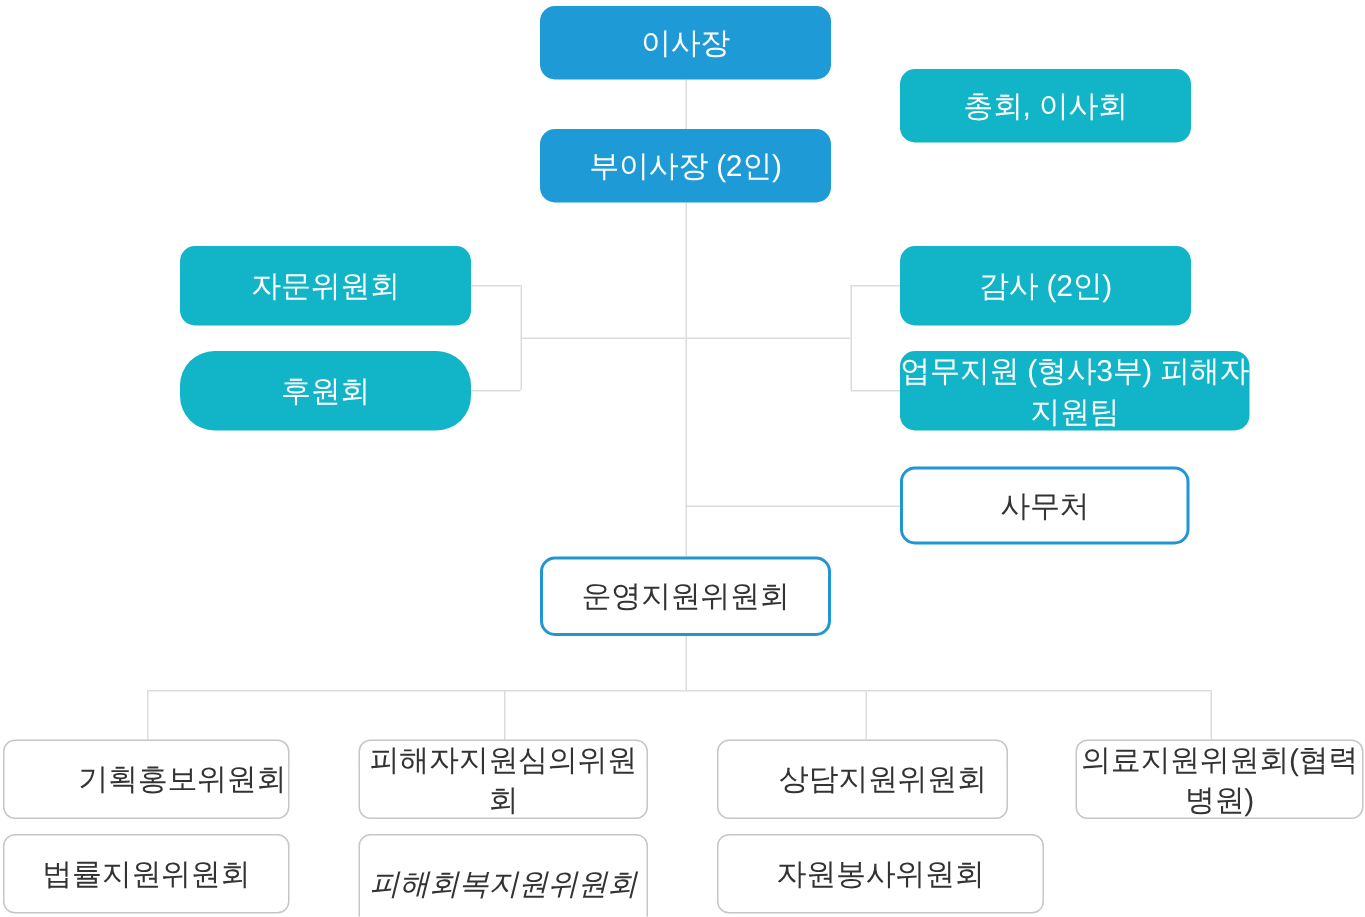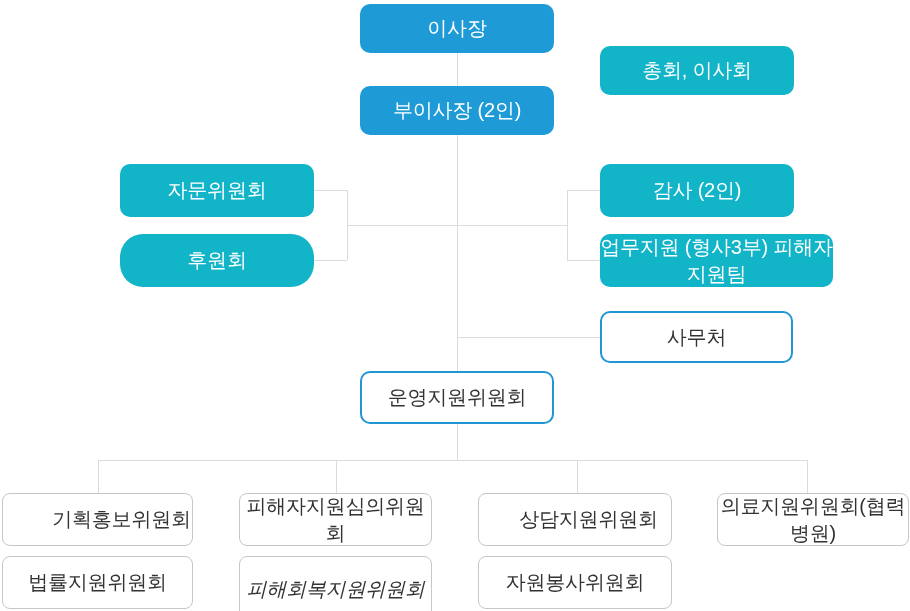--- a/index.html
+++ b/index.html
@@ -66,21 +66,21 @@
   #n-auditors        { left: 600px; top: 164px; width: 194px; height: 53px; }
   #n-work-support    { left: 600px; top: 234px; width: 233px; height: 53px; }
   #n-secretariat     { left: 600px; top: 311px; width: 193px; height: 52px; }
   #n-operation       { left: 360px; top: 371px; width: 194px; height: 53px; }
   #n-planning-pr     { left: 2px;   top: 493px; width: 191px; height: 53px; padding-left: 48px; }
   #n-victim-review   { left: 239px; top: 493px; width: 193px; height: 53px; }
   #n-counseling      { left: 478px; top: 493px; width: 194px; height: 53px; padding-left: 27px; }
   #n-medical         { left: 717px; top: 493px; width: 192px; height: 53px; }
   #n-legal           { left: 2px;   top: 556px; width: 191px; height: 53px; }
   #n-recovery        { left: 239px; top: 556px; width: 193px; height: 66px; font-style: italic; }
-  #n-volunteer       { left: 478px; top: 556px; width: 194px; height: 53px; }
+  #n-volunteer       { left: 478px; top: 556px; width: 218px; height: 53px; }
 </style>
 </head>
 <body>
 
 <div id="org-chart">
 
   <div class="line" style="left:457px; top:53px; width:1px; height:33px;"></div>
   <div class="line" style="left:457px; top:135px; width:1px; height:236px;"></div>
   <div class="line" style="left:457px; top:424px; width:1px; height:36px;"></div>
 

